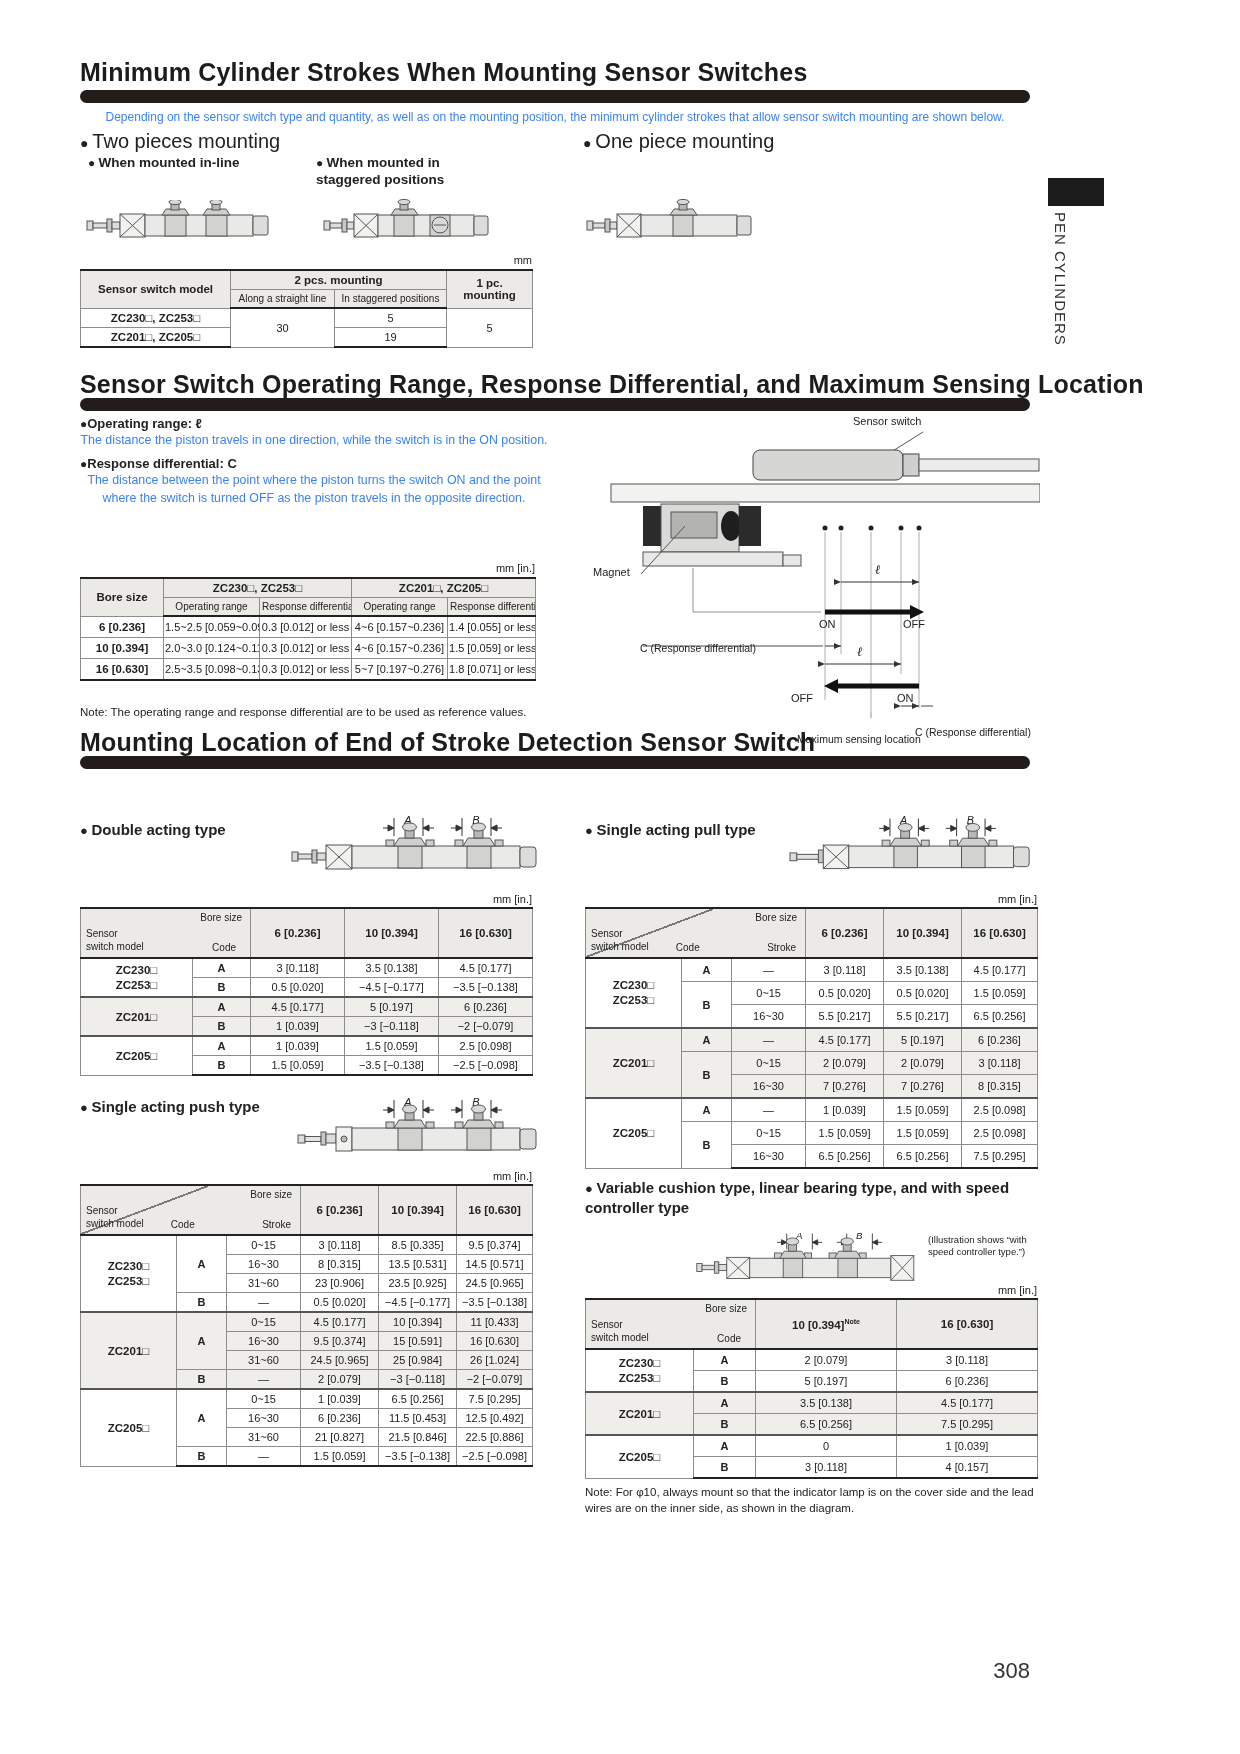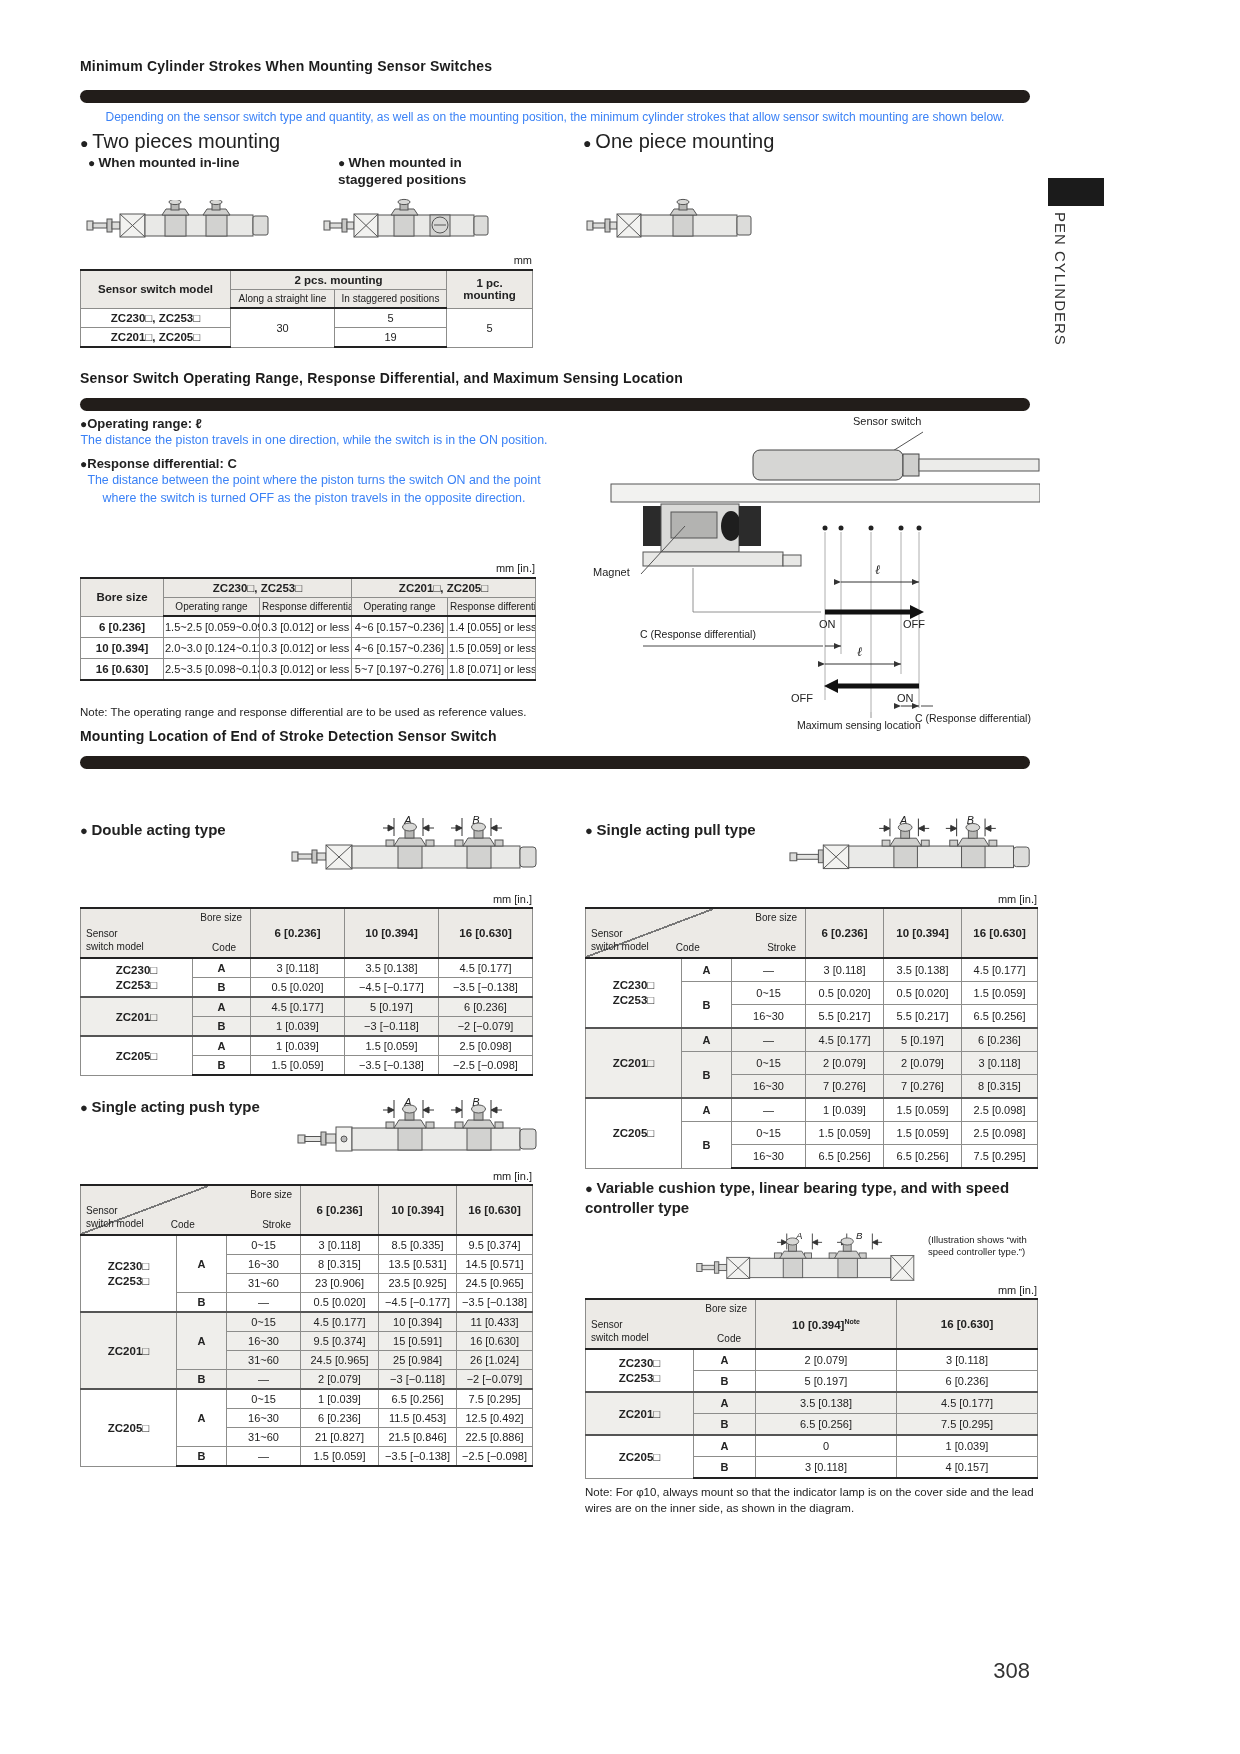--- a/index.html
+++ b/index.html
@@ -2,21 +2,21 @@
 <html><head>
 <meta charset="utf-8">
 <style>
   html,body { margin:0; padding:0; background:#d8d8d8; }
   .page {
     position:relative; width:1240px; height:1754px; margin:0 auto;
     background:#ffffff; font-family:"Liberation Sans", sans-serif; color:#222;
     overflow:hidden;
   }
   .abs { position:absolute; }
-  .sec-title { font-size:14px; font-weight:bold; color:#1c1c1c; letter-spacing:0.2px; }
+  .sec-title { font-size:25px; font-weight:bold; color:#1c1c1c; letter-spacing:0.2px; }
   .rule { height:13px; background:#221d1a; border-radius:7px; }
   .body-txt { font-size:12.4px; line-height:1.5; color:#3b82f6;text-align:center; }
   .note-txt { font-size:11.5px; line-height:1.4; color:#222; }
   .mm-lbl { font-size:11px; text-align:right; color:#222; }
 
   .bh1 { font-size:20px; font-weight:normal; }
   .bh1::before { content:"● "; font-size:14px; }
   .bh2 { font-size:13.5px; font-weight:bold; line-height:1.25; }
   .bh2::before { content:"● "; font-size:12px; }
   .bh3 { font-size:13px; font-weight:bold; }
@@ -59,21 +59,21 @@
   .diag4 .dl-br { bottom:4px; right:9px; }
 
   #t2 .ctable td { font-size:11px; padding:4px 1px; white-space:nowrap; }
   #t2 .ctable td.model { font-size:11.5px; }
   #t4 .ctable td { padding:5px 2px; }
   #t6 .ctable td { padding:4px 2px; }
 
   
   .op-diag { position:absolute; }
   .dlab { position:absolute; font-size:11px; color:#222; white-space:nowrap; }
-  .dlab.small { font-size:10.5px; }
+  .dlab.small { font-size:10.5px;margin-top:14px; }
   .ell { font-style:italic; font-family:"Liberation Serif", serif; font-size:13px; }
 
   .illus-note { font-size:9.5px; line-height:1.3; color:#222; }
 
   .side-tab { background:#1b1b1b; }
   .side-label { writing-mode:vertical-rl; font-size:15px; color:#333; letter-spacing:1px; }
   .page-num { font-size:22px; text-align:right; color:#333; }
   svg { display:block; }
 </style>
 </head>
@@ -81,21 +81,21 @@
 
 <div class="page">
 
   <div class="abs sec-title" style="left:80px;top:58px;">Minimum Cylinder Strokes When Mounting Sensor Switches</div>
   <div class="abs rule" style="left:80px;top:90px;width:950px;"></div>
   <div class="abs body-txt" style="left:80px;top:108px;width:950px;font-size:12px;">Depending on the sensor switch type and quantity, as well as on the mounting position, the minimum cylinder strokes that allow sensor switch mounting are shown below.</div>
 
   <div class="abs bh1" style="left:80px;top:130px;">Two pieces mounting</div>
   <div class="abs bh1" style="left:583px;top:130px;">One piece mounting</div>
   <div class="abs bh2" style="left:88px;top:155px;">When mounted in-line</div>
-  <div class="abs bh2" style="left:338px;top:155px;width:178px;">When mounted in staggered positions</div>
+  <div class="abs bh2" style="left:316px;top:155px;width:178px;">When mounted in staggered positions</div>
 
   <svg class="abs" style="left:85px;top:200px;" width="190" height="50" viewBox="0 0 190 50">
     <g stroke="#555" stroke-width="1" fill="#e9e9e7">
       <rect x="2" y="21" width="6" height="9" fill="#dcdcda"></rect>
         <rect x="8" y="23" width="14" height="5" fill="#dcdcda"></rect>
       <rect x="22" y="19" width="5" height="13" fill="#c8c8c6"></rect>
         <rect x="27" y="22" width="8" height="7" fill="#dcdcda"></rect>
       <rect x="35" y="14" width="25" height="23" fill="#f2f2f0"></rect>
         <line x1="35" y1="14" x2="60" y2="37"></line>
         <line x1="35" y1="37" x2="60" y2="14"></line>

